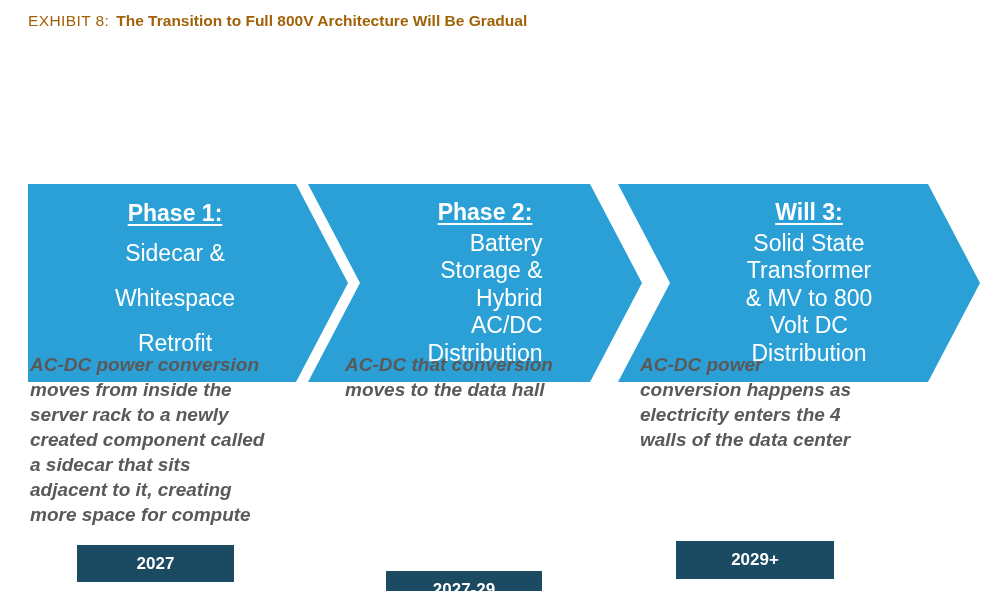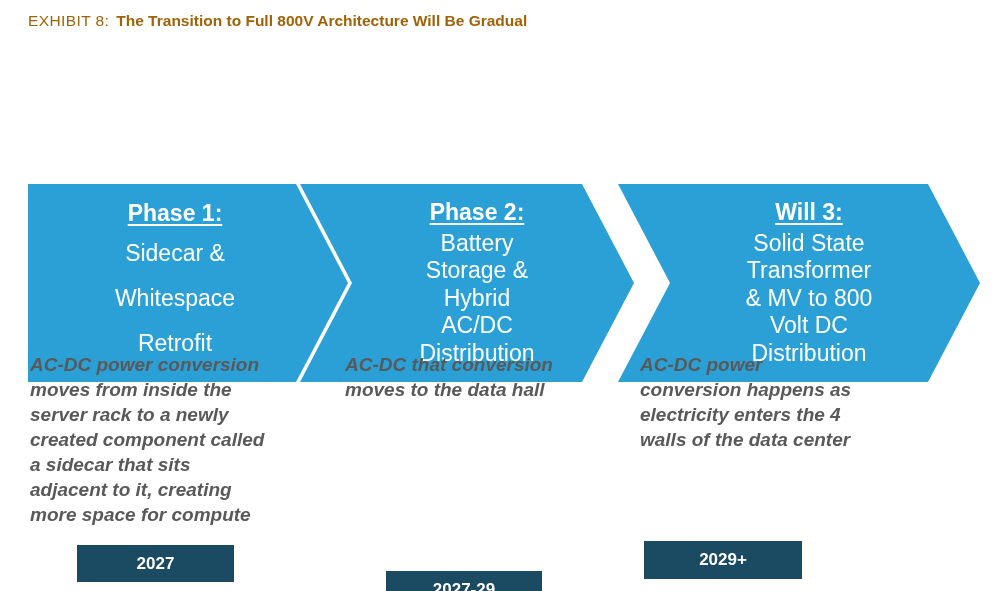--- a/index.html
+++ b/index.html
@@ -38,23 +38,23 @@
     text-align: center;
     box-sizing: border-box;
     margin-top: 44px;
   }
   .arrow-1 {
     left: 28px; width: 320px;
     clip-path: polygon(0 0, calc(100% - 52px) 0, 100% 50%, calc(100% - 52px) 100%, 0 100%);
     padding-right: 26px;
   }
   .arrow-2 {
-    left: 300px; width: 334px;
+    left: 308px; width: 334px;
     clip-path: polygon(0 0, calc(100% - 52px) 0, 100% 50%, calc(100% - 52px) 100%, 0 100%, 52px 50%);
-    padding-left: 38px; padding-right: 18px;
+    padding-left: 38px; padding-right: 18px; text-align: right;
   }
   .arrow-3 {
     left: 618px; width: 362px;
     clip-path: polygon(0 0, calc(100% - 52px) 0, 100% 50%, calc(100% - 52px) 100%, 0 100%, 52px 50%);
     padding-left: 38px; padding-right: 18px;
   }
   .phase-heading {
     font-size: 23px;
     font-weight: 700;
     text-decoration: underline;
@@ -88,21 +88,21 @@
     background: #1b4a63;
     color: #ffffff;
     font-weight: 700;
     font-size: 17px;
     display: flex;
     align-items: center;
     justify-content: center;
   }
   .box-1 { left: 77px;  top: 545px; width: 157px; height: 37px; }
   .box-2 { left: 386px; top: 571px; width: 156px; height: 38px; }
-  .box-3 { left: 644px; top: 541px; width: 158px; height: 38px; }
+  .box-3 { left: 676px; top: 541px; width: 158px; height: 38px; }
 </style>
 </head>
 <body>
 
 <div class="canvas">
 
   <div class="title-row">
     <span class="title-prefix">EXHIBIT 8:</span><span class="title-main">The Transition to Full 800V Architecture Will Be Gradual</span>
   </div>
 

